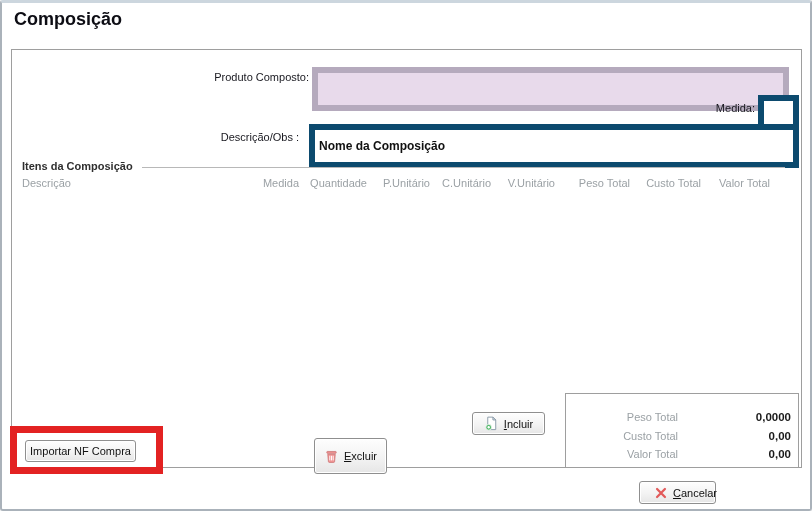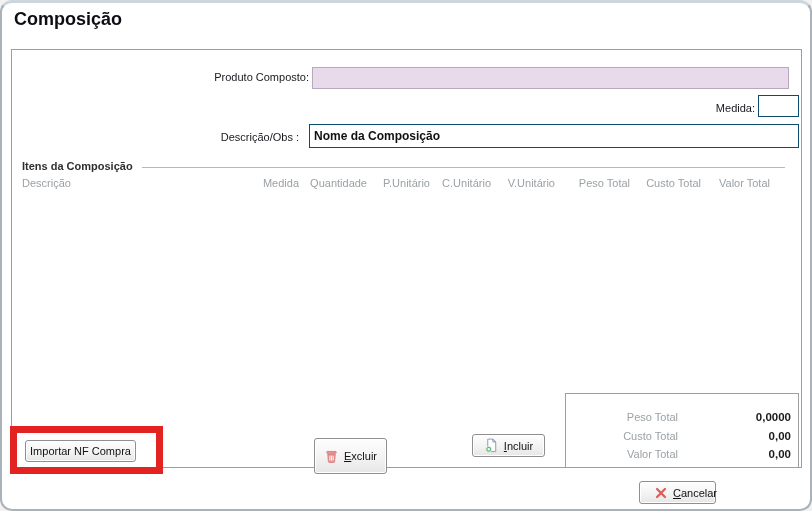--- a/index.html
+++ b/index.html
@@ -1,30 +1,30 @@
 <!DOCTYPE html>
 <html><head>
 <meta charset="utf-8">
 <style>
   html,body{margin:0;padding:0;background:#f2f2f2;}
   *{box-sizing:border-box;}
   .window{
     position:relative;width:812px;height:511px;background:#fff;
     font-family:"Liberation Sans", sans-serif;color:#1a1a1a;
-    border:2px solid #aab2ba;border-top:3px solid #ccd6de;border-radius:12px;
+    border:2px solid #aab2ba;border-top:3px solid #ccd6de;border-radius:3px;
     overflow:hidden;
   }
   .abs{position:absolute;}
   .page-title{left:12px;top:6px;font-size:18px;font-weight:bold;color:#0d0d14;}
   .main-panel{left:9px;top:46px;width:791px;height:419px;border:1px solid #9e9e9e;background:#fff;}
   .field-label{font-size:11px;color:#18181f;text-align:right;white-space:nowrap;}
   .lbl-produto{left:150px;top:68px;width:157px;}
   .lbl-medida{left:690px;top:99px;width:63px;}
   .lbl-descricao{left:150px;top:128px;width:147px;}
-  .inp{border:1px solid #0c4a6e;font-family:"Liberation Sans", sans-serif;font-size:12px;padding:6px 4px;outline:none;}
+  .inp{border:6px solid #0c4a6e;font-family:"Liberation Sans", sans-serif;font-size:12px;padding:16px 4px;outline:none;}
   .inp-produto{left:310px;top:64px;width:477px;height:22px;background:#e8daeb;border-color:#b5aabd;}
   .inp-medida{left:756px;top:92px;width:41px;height:22px;background:#fff;}
   .inp-descricao{left:307px;top:121px;width:490px;height:24px;background:#fff;font-weight:bold;font-size:12px;color:#111;}
   .section-title{left:20px;top:157px;font-size:11px;font-weight:bold;color:#2f2f2f;white-space:nowrap;}
   .section-line{left:140px;top:164px;width:643px;height:1px;background:#b8b8b8;}
   .cols-row{left:0;top:174px;width:812px;height:14px;}
   .col{position:absolute;top:0;font-size:11px;color:#9ba1a5;white-space:nowrap;}
   .col-desc{left:20px;} 
   .list-area{left:10px;top:190px;width:789px;height:198px;background:#fff;}
   .totals-box{left:563px;top:390px;width:234px;height:75px;border:1px solid #9e9e9e;background:#fff;}
@@ -35,21 +35,21 @@
     display:flex;align-items:center;justify-content:center;gap:5px;
     border:1px solid #8f8f8f;border-radius:3px;
     background:linear-gradient(#fefefe,#f3f3f3 55%,#e6e6e6);
     box-shadow:inset 0 0 0 1px #ffffff;
     font-family:"Liberation Sans", sans-serif;font-size:11px;color:#111;
     cursor:default;padding:0;
   }
   .btn-importar{left:23px;top:437px;width:111px;height:22px;}
   .btn-excluir{left:312px;top:435px;width:73px;height:36px;}
   .btn-alterar{left:392px;top:435px;width:73px;height:23px;}
-  .btn-incluir{left:470px;top:431px;width:73px;height:23px;}
+  .btn-incluir{left:470px;top:409px;width:73px;height:23px;}
   .btn-cancelar{left:637px;top:478px;width:77px;height:23px;padding-left:16px;}
   .btn-gravar{left:718px;top:478px;width:78px;height:23px;}
   .fl{display:inline-block;}
   .fl::first-letter{text-decoration:underline;}
   .red-annot{left:8px;top:423px;width:153px;height:48px;border:7px solid #e32222;background:transparent;}
   .icon{display:inline-flex;align-items:center;}
 </style>
 </head>
 <body>
 

